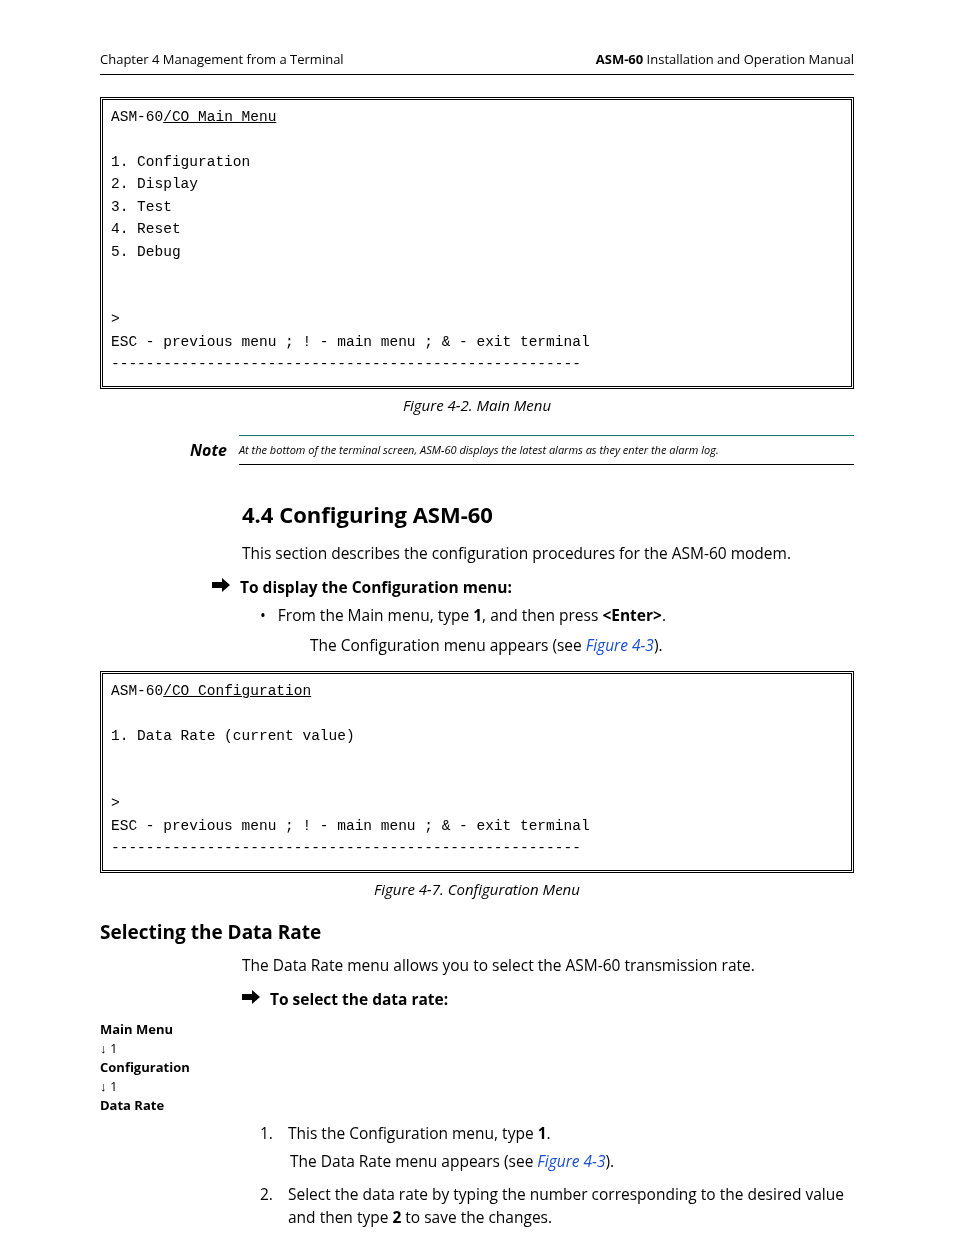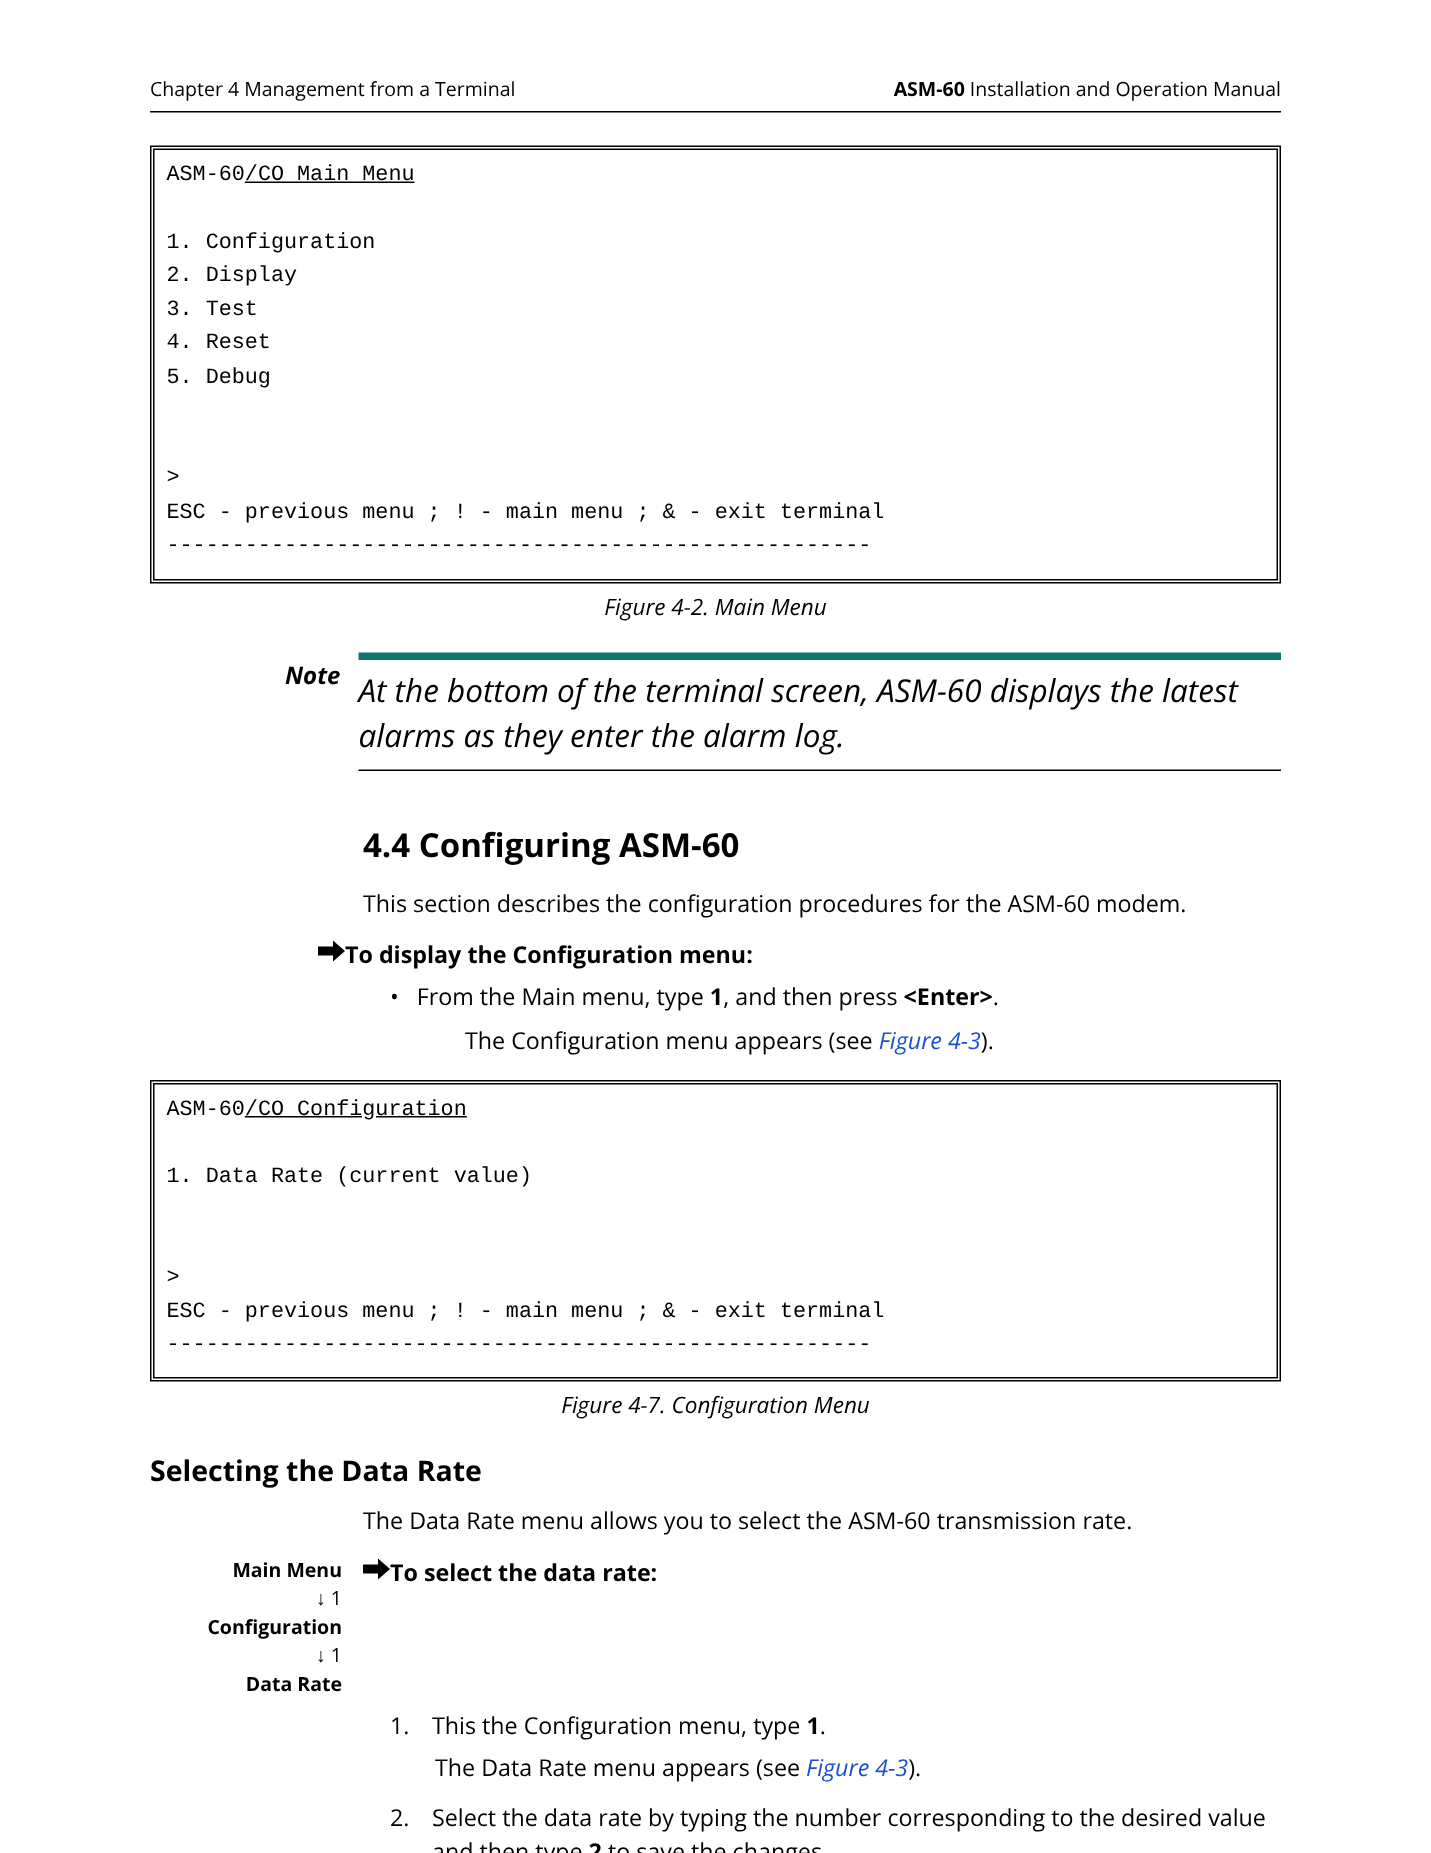--- a/index.html
+++ b/index.html
@@ -47,39 +47,40 @@
   .note-label {
     font-weight: 700;
     font-style: italic;
     font-size: 16px;
     flex: 0 0 auto;
     padding-top: 4px;
   }
   .note-body {
     flex: 1;
     font-style: italic;
-    font-size: 21px;
+    font-size: 11px;
     line-height: 1.45;
-    border-top: 5px solid #0f766e;
+    border-top: 1px solid #0f766e;
     border-bottom: 1px solid #000;
     padding: 6px 0;
   }
   .section-h2 {
     font-size: 22px;
     font-weight: 700;
     margin: 0 0 14px 142px;
   }
   .body-text {
     font-size: 15.5px;
     margin: 0 0 12px 142px;
     line-height: 1.4;
   }
   .proc-row {
     display: flex;
     align-items: flex-start;
+    gap: 10px;
     margin: 0 0 6px 112px;
   }
   .proc-arrow {
     flex: 0 0 auto;
     margin-top: 2px;
   }
   .proc-arrow svg { display: block; }
   .proc-head {
     font-weight: 700;
     font-size: 15.5px;
@@ -104,24 +105,25 @@
     margin: 12px 0 10px 0;
   }
   .nav-proc-wrap {
     display: flex;
     align-items: flex-start;
     gap: 14px;
     margin-bottom: 8px;
   }
   .nav-path {
     flex: 0 0 128px;
-    text-align: right;
+    text-align: left;
     font-size: 13px;
     font-weight: 700;
     line-height: 1.45;
+    margin-top: 32px;
   }
   .nav-path .down { font-weight: 400; }
   .ol-row {
     display: flex;
     gap: 10px;
     margin: 6px 0 4px 160px;
     font-size: 15.5px;
     line-height: 1.5;
   }
   .ol-num { flex: 0 0 18px; }

